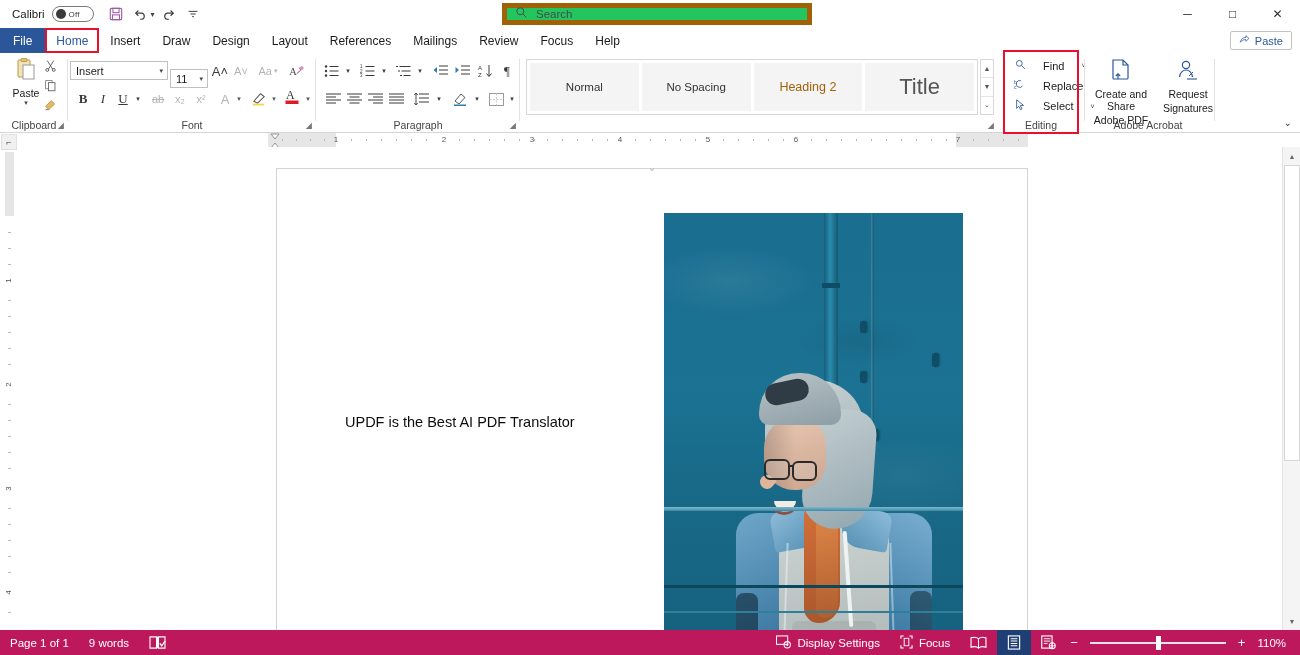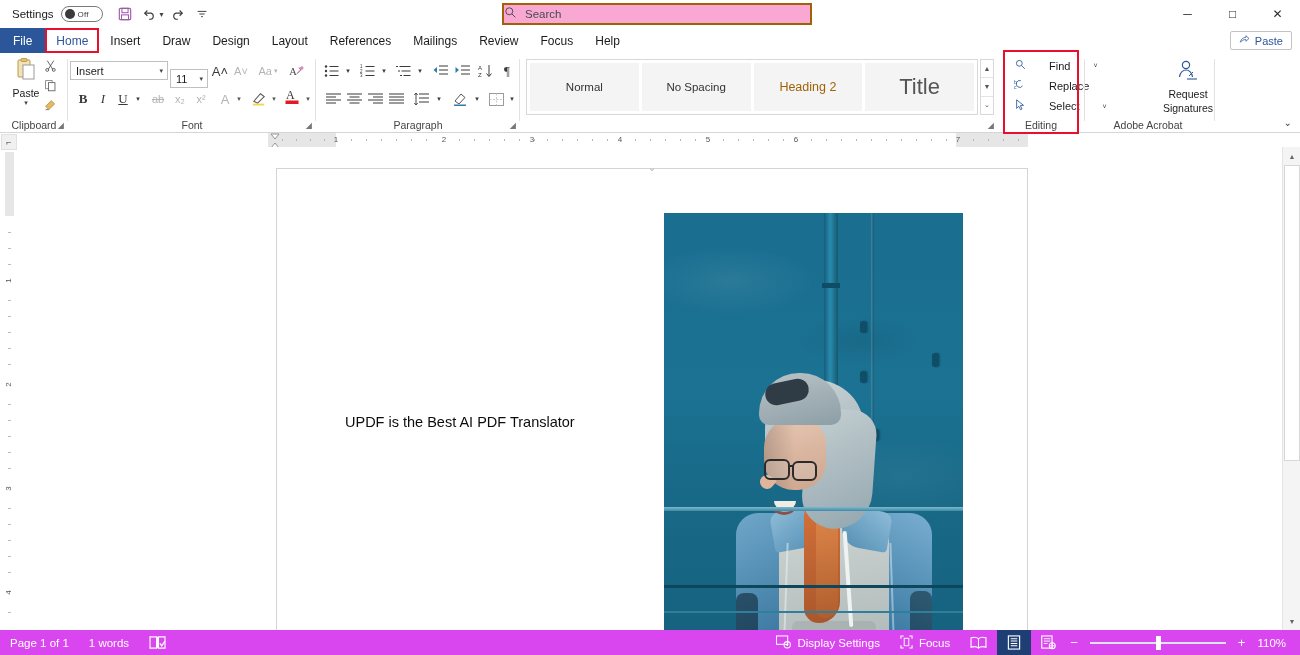--- a/index.html
+++ b/index.html
@@ -36,22 +36,22 @@
     font-size:12px; color:#1b1b1b; pointer-events:none;
   }
   .doc-title .dt-caret { font-size:8px; margin-left:5px; color:#444; }
   .win-btns { position:absolute; right:0; top:0; height:28px; display:flex; }
   .win-btn { width:45px; height:28px; display:flex; align-items:center; justify-content:center;
              font-size:12px; color:#2b2b2b; }
 
   
   .searchbox {
     position:absolute; left:502px; top:3px; width:310px; height:22px;
-    border:2px solid #a16207; background:#f9a8d4; display:flex; align-items:center;
-    gap:8px;
+    border:5px solid #a16207; background:#22c55e; display:flex; align-items:center;
+    padding-left:8px; gap:8px;
   }
   .search-text { font-size:11.5px; color:#4a4a4a; }
 
   
   .tabbar {
     position:absolute; top:28px; left:0; width:1300px; height:25px;
     background:#ffffff; display:flex; align-items:stretch; font-size:12px;
   }
   .tab-file {
     background:#2b579a; color:#fff; padding:0 13px;
@@ -128,21 +128,21 @@
   .ss-btn { flex:1; display:flex; align-items:center; justify-content:center;
             font-size:7px; color:#555; border-bottom:1px solid #e4e4e4; }
   .ss-btn:last-child { border-bottom:none; }
 
   
   .editing-highlight {
     position:absolute; left:1003px; top:50px; width:76px; height:84px;
     border:2px solid #e8112d; z-index:5; pointer-events:none;
   }
   .edit-item {
-    position:absolute; display:flex; align-items:center; gap:23px;
+    position:absolute; display:flex; align-items:center; gap:17px;
     font-size:11px; color:#1b1b1b;
   }
   .edit-ico { color:#2b579a; font-size:11px; width:12px; text-align:center;}
 
   
   .acro-btn { position:absolute; text-align:center; }
   .acro-ico { font-size:21px; color:#2b579a; line-height:1; }
   .acro-txt { font-size:10.5px; color:#1b1b1b; line-height:1.15; margin-top:2px; }
   .ribbon-collapse { position:absolute; right:8px; bottom:4px; font-size:10px; color:#444; }
 
@@ -328,40 +328,40 @@
             font-size:7px; color:#666; }
   .vs-btn.bottom { position:absolute; bottom:0; }
   .vs-thumb {
     position:absolute; top:18px; left:1px; width:16px; height:296px;
     background:#ffffff; border:1px solid #d7d7d7;
   }
 
   
   .statusbar {
     position:absolute; bottom:0; left:0; width:1300px; height:25px;
-    background:#d946ef; display:flex; align-items:center; color:#fff; font-size:11.5px;
+    background:#be185d; display:flex; align-items:center; color:#fff; font-size:11.5px;
   }
   .sb-item { display:flex; align-items:center; gap:6px; padding:0 10px; height:25px; }
   .sb-item.ico { font-size:14px; }
   .sb-item.active { background:#1f3f74; }
   .sb-right { position:absolute; right:0; display:flex; align-items:center; height:25px; }
   .zoom-slider { position:relative; width:152px; height:25px; display:flex; align-items:center; }
   .zs-track { position:absolute; left:8px; right:8px; height:2px; background:#dbe3ef; }
   .zs-thumb { position:absolute; left:74px; width:5px; height:14px; background:#fff; }
   .zoom-pct { padding:0 14px 0 8px; font-size:11.5px; }
   .zs-sign { font-size:13px; padding:0 4px; }
 </style>
 </head>
 <body>
 
 <div class="app">
 
   <div class="titlebar">
     <div class="autosave-wrap">
-      <span class="autosave-label">Settings</span>
+      <span class="autosave-label">Calibri</span>
       <span class="toggle">
         <span class="knob"></span>
         <span class="tlabel">Off</span>
       </span>
     </div>
 
     <div class="qat">
       <span class="tb-icon save">
         <svg width="14" height="14" viewBox="0 0 16 16">
             <rect x="1.5" y="1.5" width="13" height="13" rx="1.5" fill="none" stroke="#9d5ba8" stroke-width="1.3"></rect>
@@ -658,20 +658,31 @@
             </svg>
         </span>
         <span>Select</span>
         <span style="font-size:7px;color:#444;">˅</span>
       </div>
       <div class="grp-label">Editing</div>
       <div class="grp-sep" style="right:-8px;"></div>
     </div>
 
     <div class="grp" style="left:1081px; width:134px;">
+      <div class="acro-btn" style="left:0; top:6px; width:80px;">
+        <div class="acro-ico">
+          <svg width="22" height="24" viewBox="0 0 22 24">
+              <path d="M3 1 h10 l5 5 v13 a1 1 0 0 1 -1 1 H4 a1 1 0 0 1 -1 -1 Z" fill="none" stroke="#2b579a" stroke-width="1.2"></path>
+              <path d="M13 1 v5 h5" fill="none" stroke="#2b579a" stroke-width="1.2"></path>
+              <path d="M8 20 v-5 M5.8 17 L8 14.8 L10.2 17" fill="none" stroke="#2b579a" stroke-width="1.2"></path>
+            </svg>
+        </div>
+        <div class="acro-txt">Create and Share</div>
+        <div class="acro-txt">Adobe PDF</div>
+      </div>
       <div class="acro-btn" style="left:80px; top:6px; width:54px;">
         <div class="acro-ico">
           <svg width="24" height="24" viewBox="0 0 24 24">
               <circle cx="10" cy="6" r="3.6" fill="none" stroke="#2b579a" stroke-width="1.2"></circle>
               <path d="M3.5 18 c0.5 -5 4 -7 6.5 -7 c2.5 0 6 2 6.5 7" fill="none" stroke="#2b579a" stroke-width="1.2"></path>
               <path d="M13 17 l4 -4" stroke="#2b579a" stroke-width="1"></path>
               <path d="M11 20 h10" stroke="#2b579a" stroke-width="1.1"></path>
             </svg>
         </div>
         <div class="acro-txt">Request</div>
@@ -832,21 +843,21 @@
   </div>
 
   <div class="vscroll">
     <div class="vs-btn">▲</div>
     <div class="vs-thumb"></div>
     <div class="vs-btn bottom">▼</div>
   </div>
 
   <div class="statusbar">
     <div class="sb-item">Page 1 of 1</div>
-    <div class="sb-item">1 words</div>
+    <div class="sb-item">9 words</div>
     <div class="sb-item ico">
       <svg width="17" height="15" viewBox="0 0 18 16">
           <path d="M1 2 h7 v12 h-7 Z M10 2 h7 v12 h-7 Z" fill="none" stroke="#fff" stroke-width="1.2"></path>
           <path d="M9 2 v12" stroke="#fff" stroke-width="1.2"></path>
           <path d="M11.5 9 L13.5 11.5 L17 6.5" fill="none" stroke="#fff" stroke-width="1.4"></path>
         </svg>
     </div>
 
     <div class="sb-right">
       <div class="sb-item">

